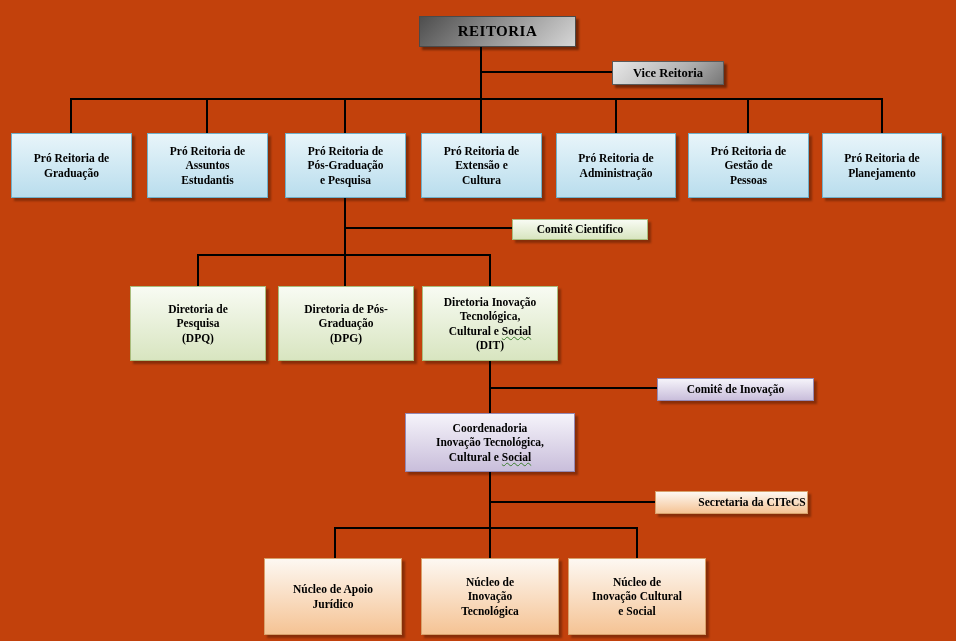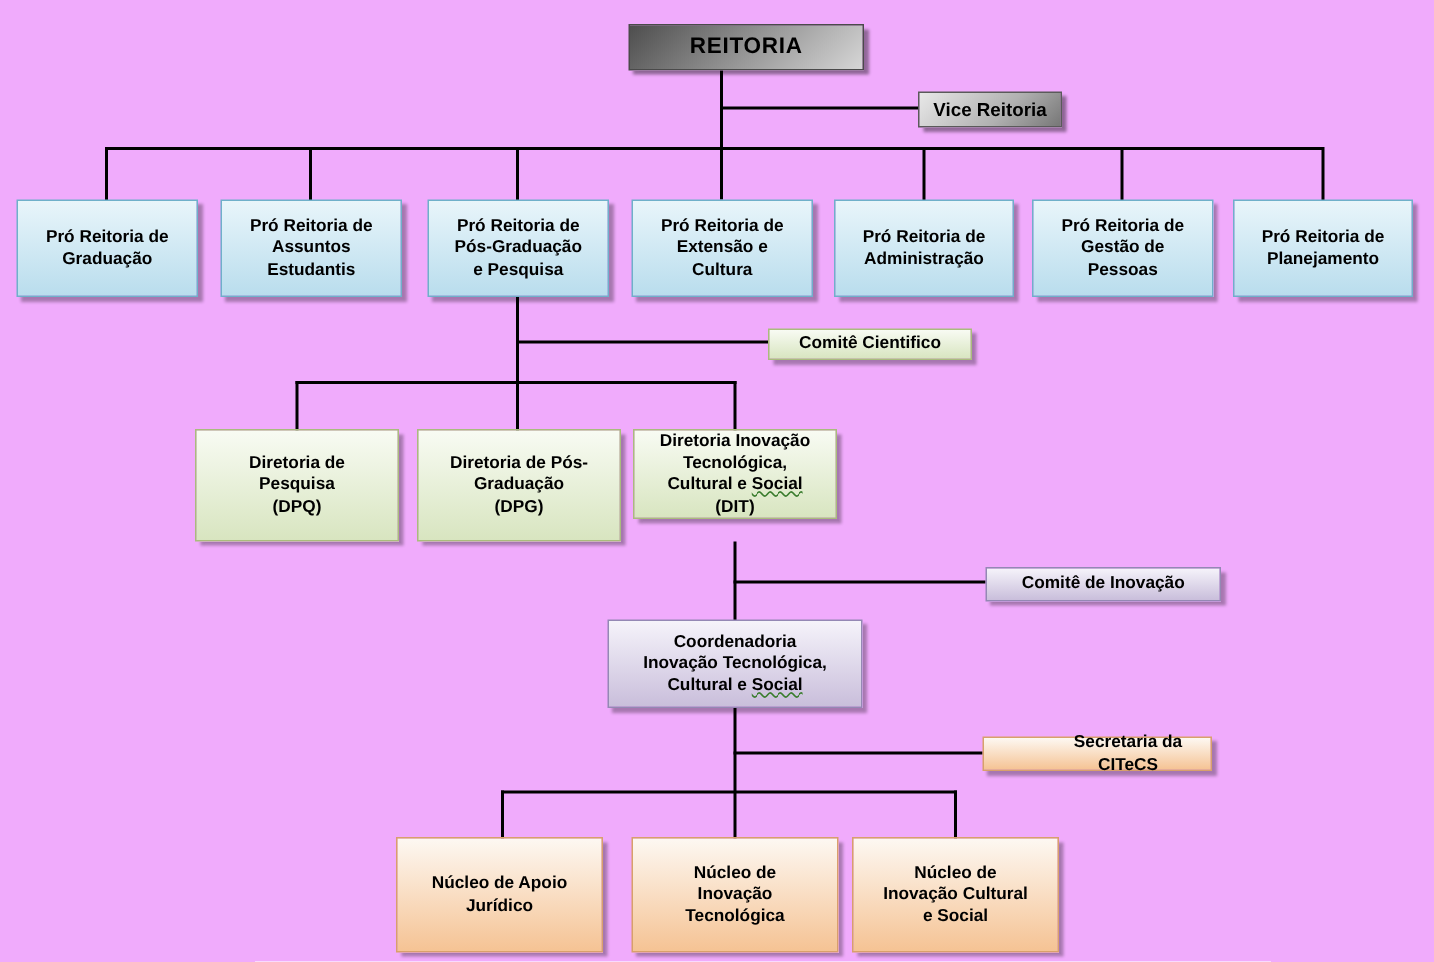--- a/index.html
+++ b/index.html
@@ -1,18 +1,18 @@
 <!DOCTYPE html>
 <html><head>
 <meta charset="utf-8">
 <style>
   html,body{margin:0;padding:0;background:#ffffff;}
   #canvas{
-    position:relative;width:956px;height:641px;background:#f0abfc;overflow:hidden;
-    font-family:Liberation Sans, sans-serif;
+    position:relative;width:956px;height:641px;background:#c2410c;overflow:hidden;
+    font-family:Liberation Serif, serif;
     color:var(--text,#000);
   }
   .line{position:absolute;background:var(--line,#000);}
   .line.h{height:2px;}
   .line.v{width:2px;}
   .box{
     position:absolute;box-sizing:border-box;
     display:flex;align-items:center;justify-content:center;
     text-align:center;font-weight:bold;font-size:11.5px;line-height:14.5px;
     box-shadow:3px 3px 2px rgba(0,0,0,0.30);
@@ -75,21 +75,21 @@
   <div class="line h" style="left:489px;top:387px;width:168px;"></div>
   <div class="line v" style="left:489px;top:472px;height:87px;"></div>
   <div class="line h" style="left:489px;top:501px;width:166px;"></div>
   <div class="line h" style="left:334px;top:527px;width:304px;"></div>
   <div class="line v" style="left:334px;top:527px;height:32px;"></div>
   <div class="line v" style="left:636px;top:527px;height:32px;"></div>
 
   <div class="box gray-dark" style="left:419px;top:16px;width:157px;height:31px;">
       <span>REITORIA</span>
     </div>
-  <div class="box gray-light" style="left:612px;top:61px;width:96px;height:24px;">
+  <div class="box gray-light" style="left:612px;top:61px;width:112px;height:24px;">
       <span>Vice Reitoria</span>
     </div>
 
   <div class="box blue" style="left:11px;top:133px;width:121px;height:65px;">
       <span>Pró Reitoria de<br>Graduação</span>
     </div>
   <div class="box blue" style="left:147px;top:133px;width:121px;height:65px;">
       <span>Pró Reitoria de<br>Assuntos<br>Estudantis</span>
     </div>
   <div class="box blue" style="left:285px;top:133px;width:121px;height:65px;">
@@ -111,21 +111,21 @@
   <div class="box green" style="left:130px;top:286px;width:136px;height:75px;">
       <span>Diretoria de<br>Pesquisa<br>(DPQ)</span>
     </div>
 
   <div class="box green" style="left:512px;top:219px;width:136px;height:21px;">
       <span>Comitê Cientifico</span>
     </div>
   <div class="box green" style="left:278px;top:286px;width:136px;height:75px;">
       <span>Diretoria de Pós-<br>Graduação<br>(DPG)</span>
     </div>
-  <div class="box green" style="left:422px;top:286px;width:136px;height:60px;">
+  <div class="box green" style="left:422px;top:286px;width:136px;height:75px;">
       <span>Diretoria Inovação<br>Tecnológica,<br>Cultural e <span class="squiggle">Social</span><br>(DIT)</span>
     </div>
 
   <div class="box purple" style="left:657px;top:378px;width:157px;height:23px;">
       <span>Comitê de Inovação</span>
     </div>
 
   <div class="box purple" style="left:405px;top:413px;width:170px;height:59px;">
       <span>Coordenadoria<br>Inovação Tecnológica,<br>Cultural e <span class="squiggle">Social</span></span>
     </div>

